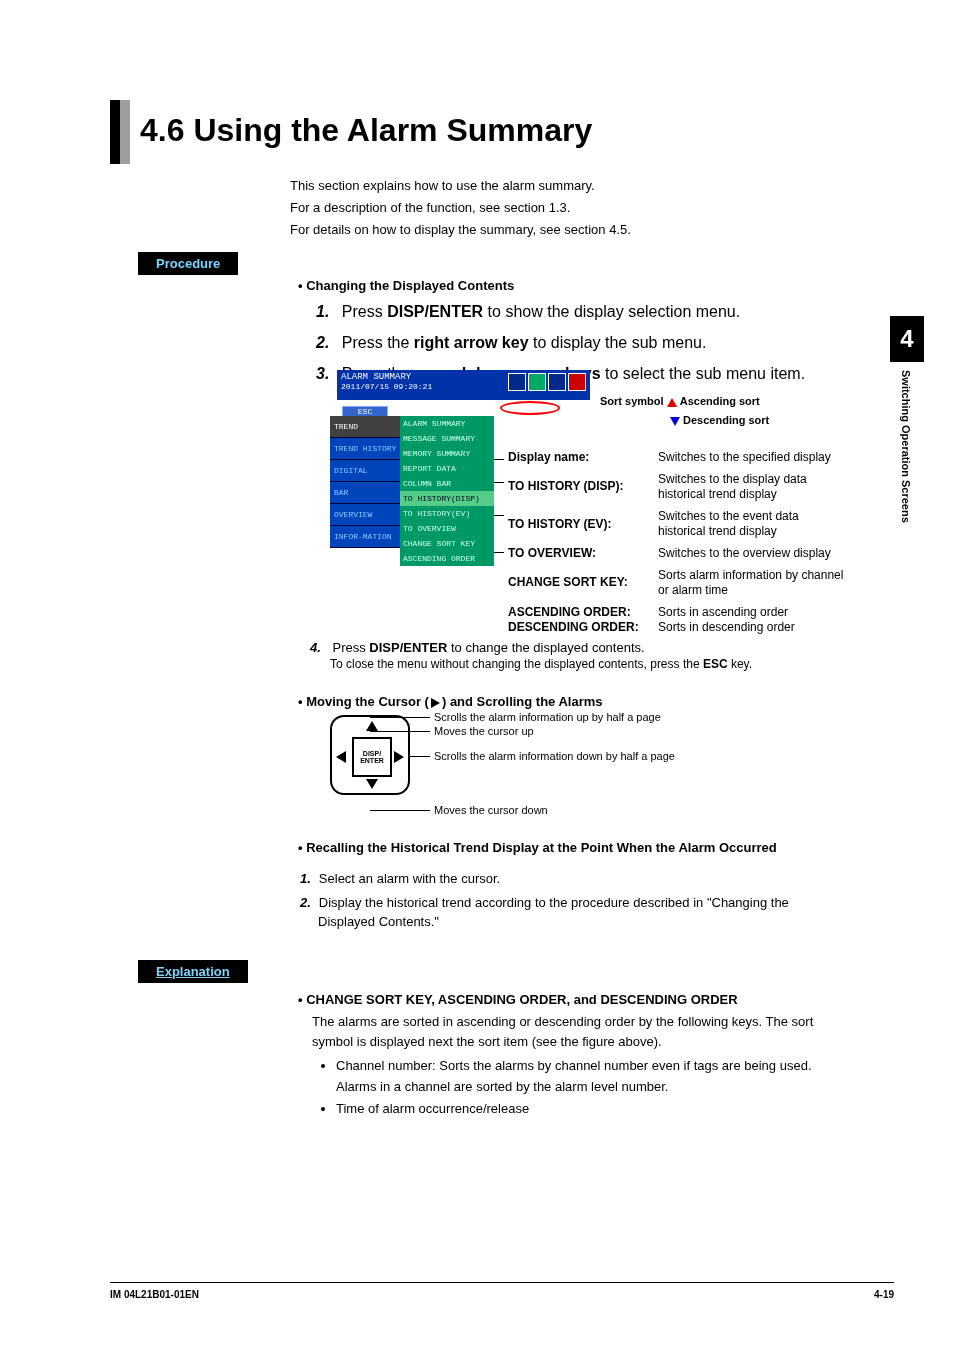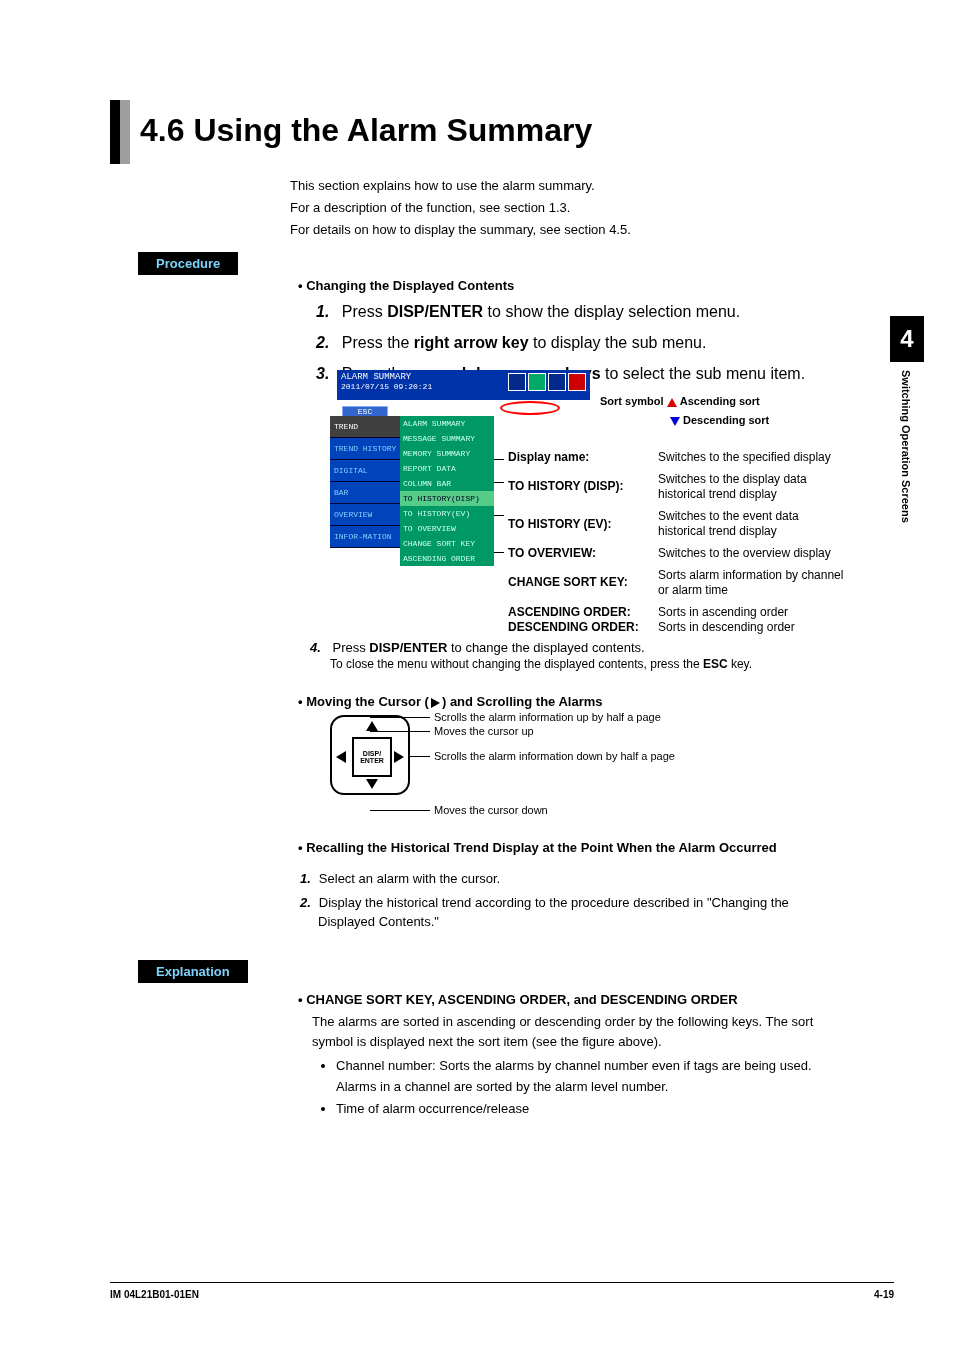--- a/index.html
+++ b/index.html
@@ -14,21 +14,21 @@
   
   .hdr-deco { position: absolute; left: 110px; top: 100px; display: flex; align-items: flex-start; }
   .hdr-black { width: 10px; height: 64px; background: #000; }
   .hdr-gray  { width: 10px; height: 64px; background: #9e9e9e; }
   .hdr-title { position: absolute; left: 140px; top: 112px; font-size: 32px; font-weight: bold; }
 
   .intro { position: absolute; left: 290px; top: 175px; font-size: 13px; line-height: 1.7; }
 
   .badge { position: absolute; color: #7dd3fc; background: #000; font-weight: bold; font-size: 13px; padding: 4px 18px; }
   .badge-proc { left: 138px; top: 252px; }
-  .badge-expl { left: 138px; top: 960px; }
+  .badge-expl { left: 138px; top: 960px; text-decoration: underline; }
 
   .sect-bullet { position: absolute; left: 298px; font-weight: bold; font-size: 13px; }
   .bullet-dot::before { content: "•  "; }
 
   .step-list { position: absolute; left: 316px; font-size: 16px; line-height: 1.7; }
   .step-num { font-style: italic; font-weight: bold; margin-right: 8px; }
   .step-row { margin-bottom: 4px; }
   b.keycap { font-weight: bold; }
 
   

